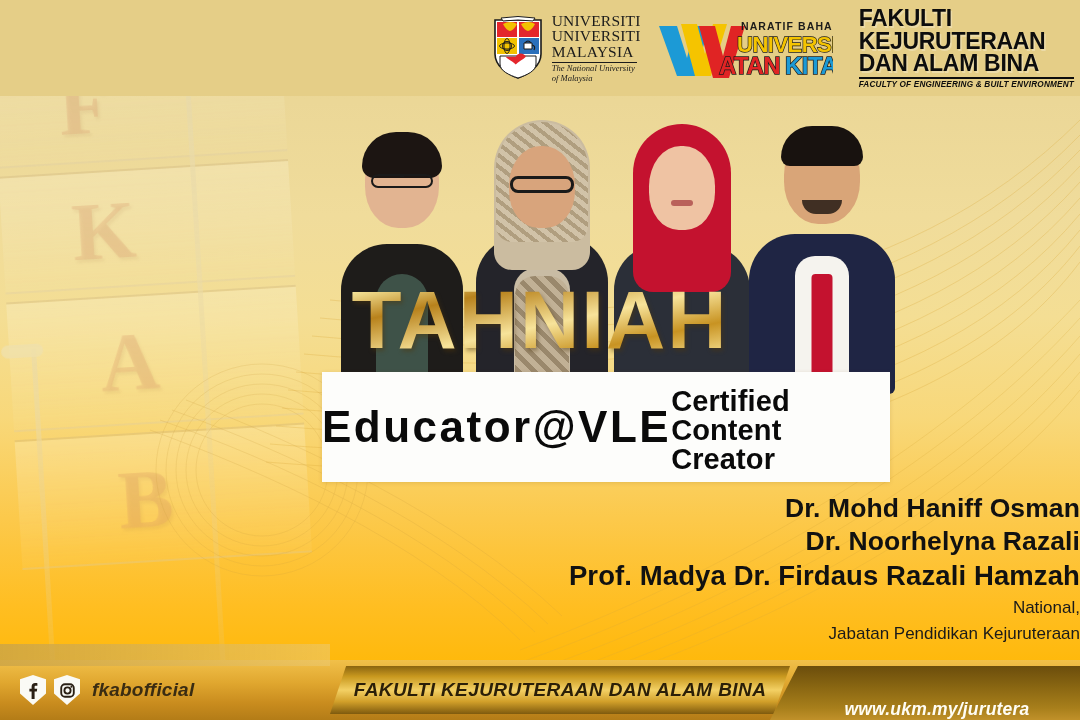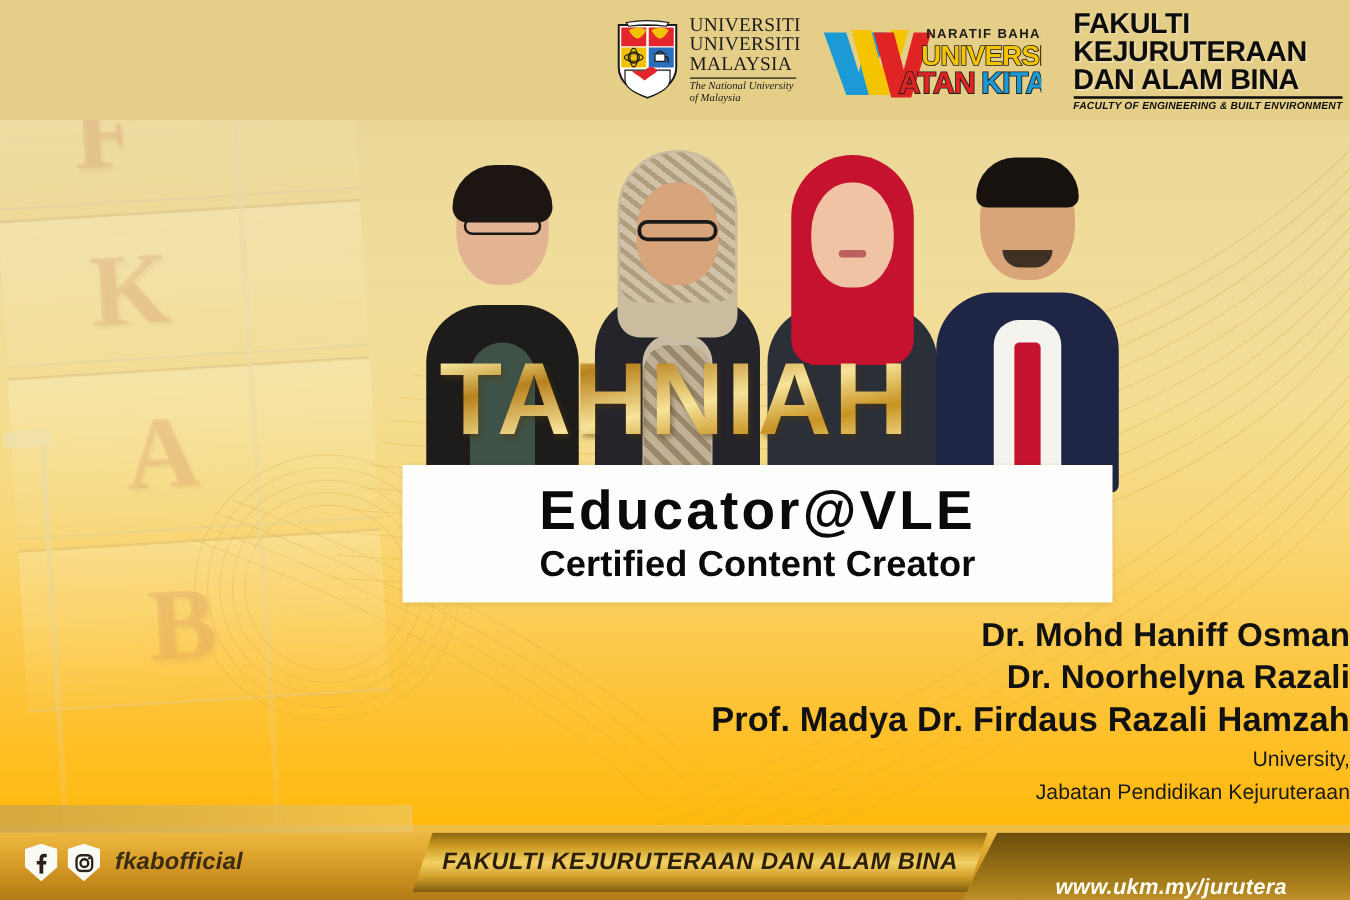--- a/index.html
+++ b/index.html
@@ -133,21 +133,21 @@
     color: transparent; -webkit-text-fill-color: transparent;
     filter: drop-shadow(2px 3px 2px rgba(80,55,10,.45));
   }
 
   
   .white-banner {
     position: absolute; left: 322px; top: 372px;
     width: 568px; height: 110px;
     background: #FDFDFB;
     z-index: 5;
-    display: flex; flex-direction: column;
+    display: flex; flex-direction: row;
     align-items: center; justify-content: center;
     box-shadow: 0 1px 4px rgba(120,90,30,.18);
   }
   .banner-title {
     font-size: 44px; font-weight: 700; color: #0a0a0a;
     letter-spacing: 2.5px; line-height: 1;
   }
   .banner-sub {
     margin-top: 7px;
     font-size: 29px; font-weight: 700; color: #0a0a0a;
@@ -373,21 +373,21 @@
 
   <div class="white-banner">
     <div class="banner-title">Educator@VLE</div>
     <div class="banner-sub">Certified Content Creator</div>
   </div>
 
   <div class="names">
     <div class="n">Dr. Mohd Haniff Osman</div>
     <div class="n">Dr. Noorhelyna Razali</div>
     <div class="n wide">Prof. Madya Dr. Firdaus Razali Hamzah</div>
-    <div class="role">University,</div>
+    <div class="role">National,</div>
     <div class="role">Jabatan Pendidikan Kejuruteraan</div>
   </div>
 
   <div class="footer">
     <div class="footer-photo-strip"></div>
 
     <div class="social">
       <div class="shield">
         <svg width="12" height="17" viewBox="0 0 12 17" aria-hidden="true">
           <path d="M7.6 17V9.6h2.2l.4-2.8H7.6V5.1c0-.8.2-1.3 1.4-1.3h1.4V1.2C10 1.1 9.1 1 8.1 1 6 1 4.6 2.3 4.6 4.7v2.1H2.4v2.8h2.2V17Z" fill="#2a2015"></path>

